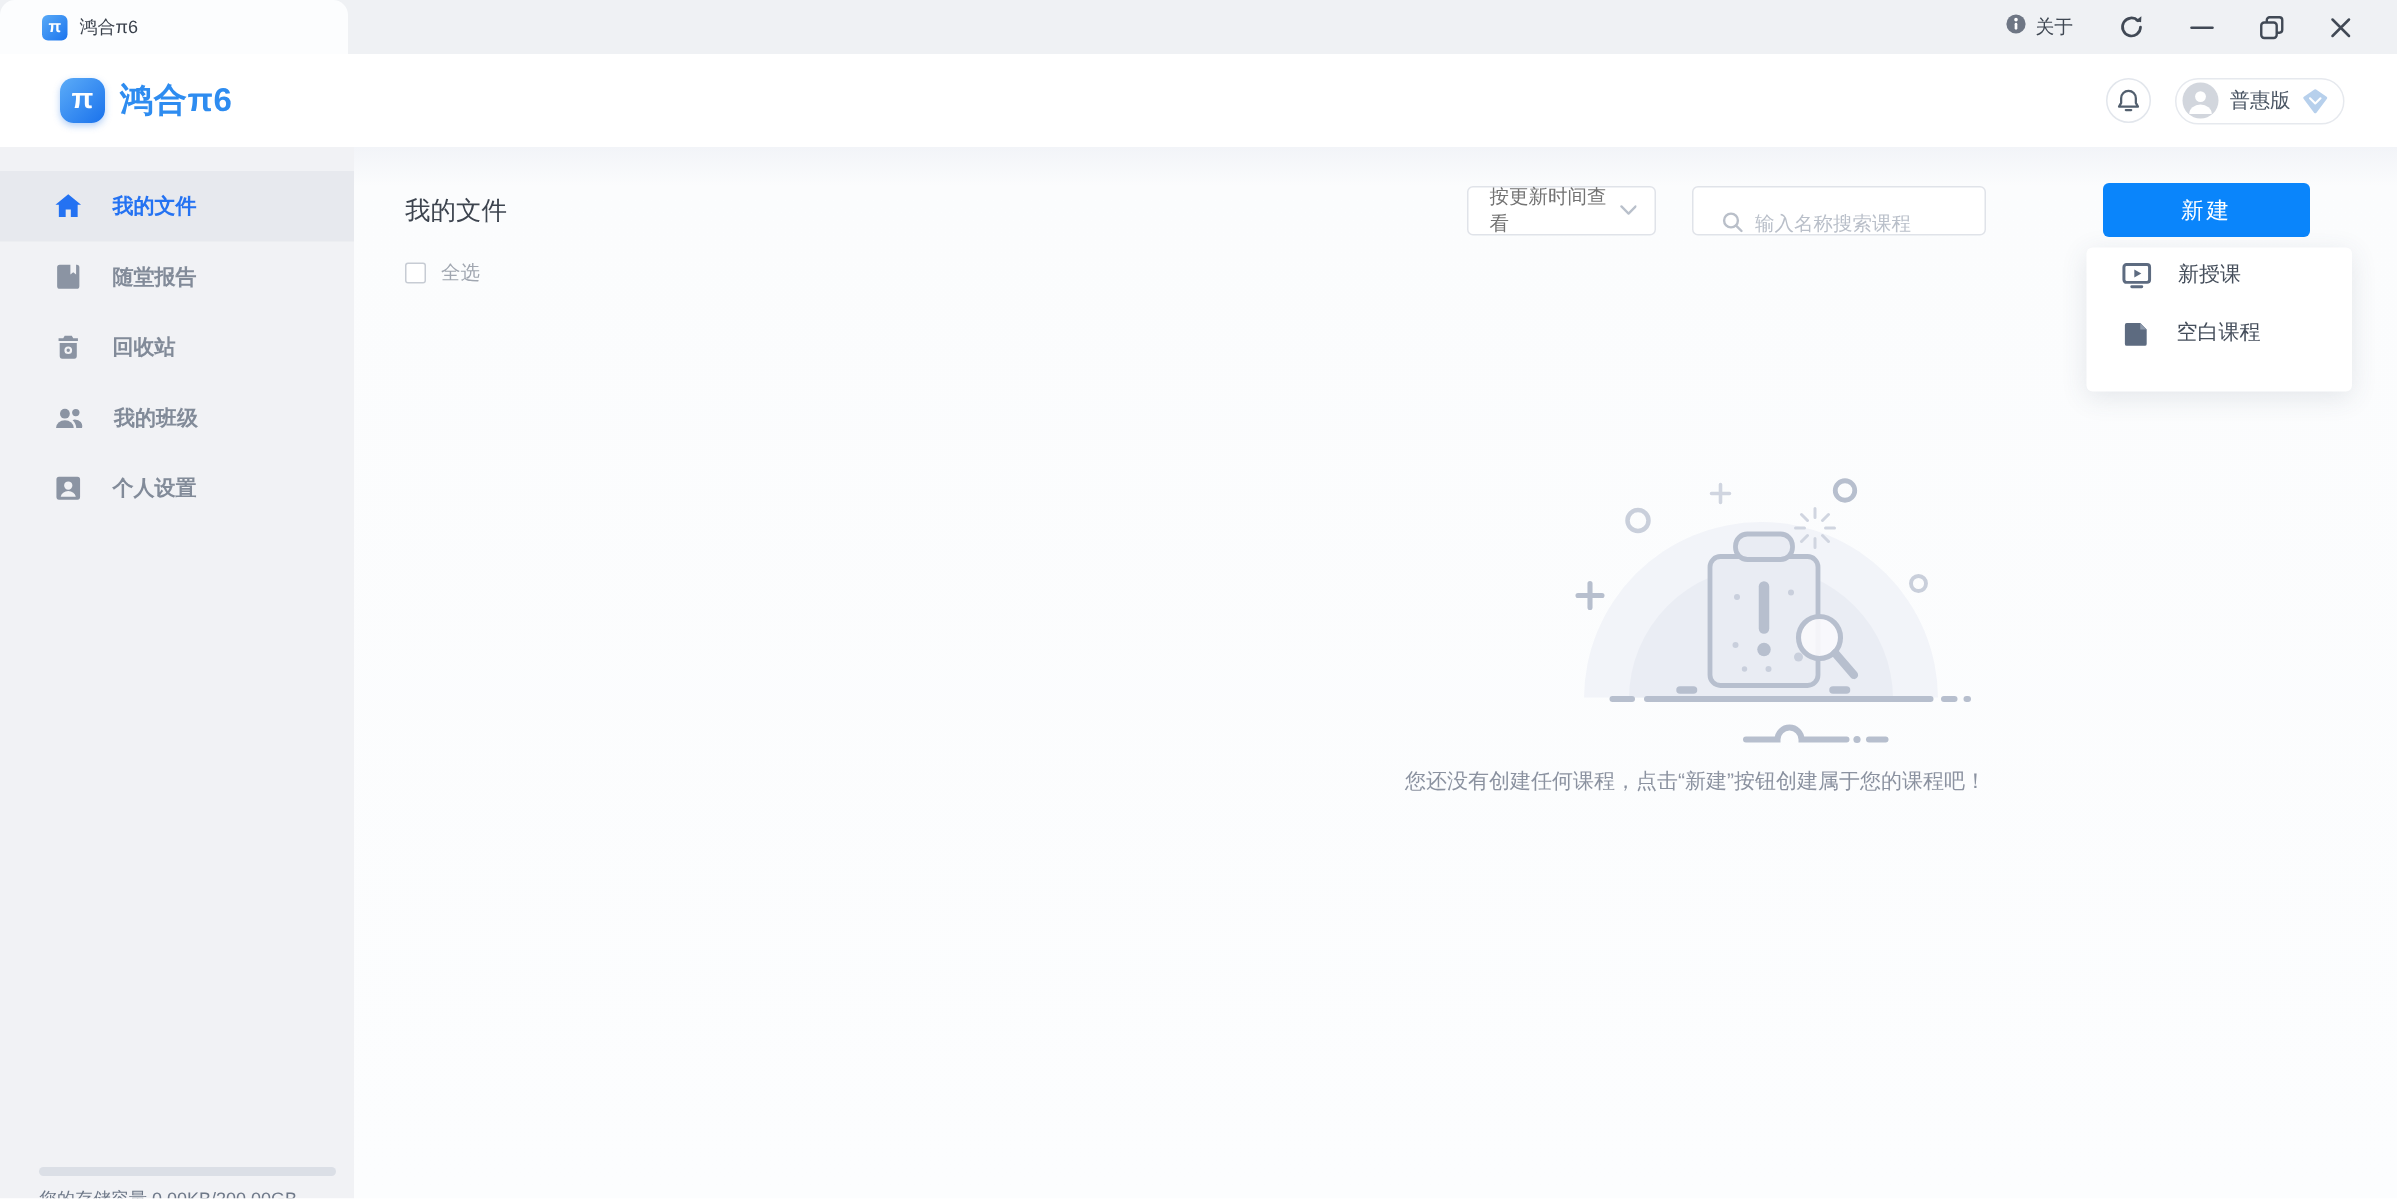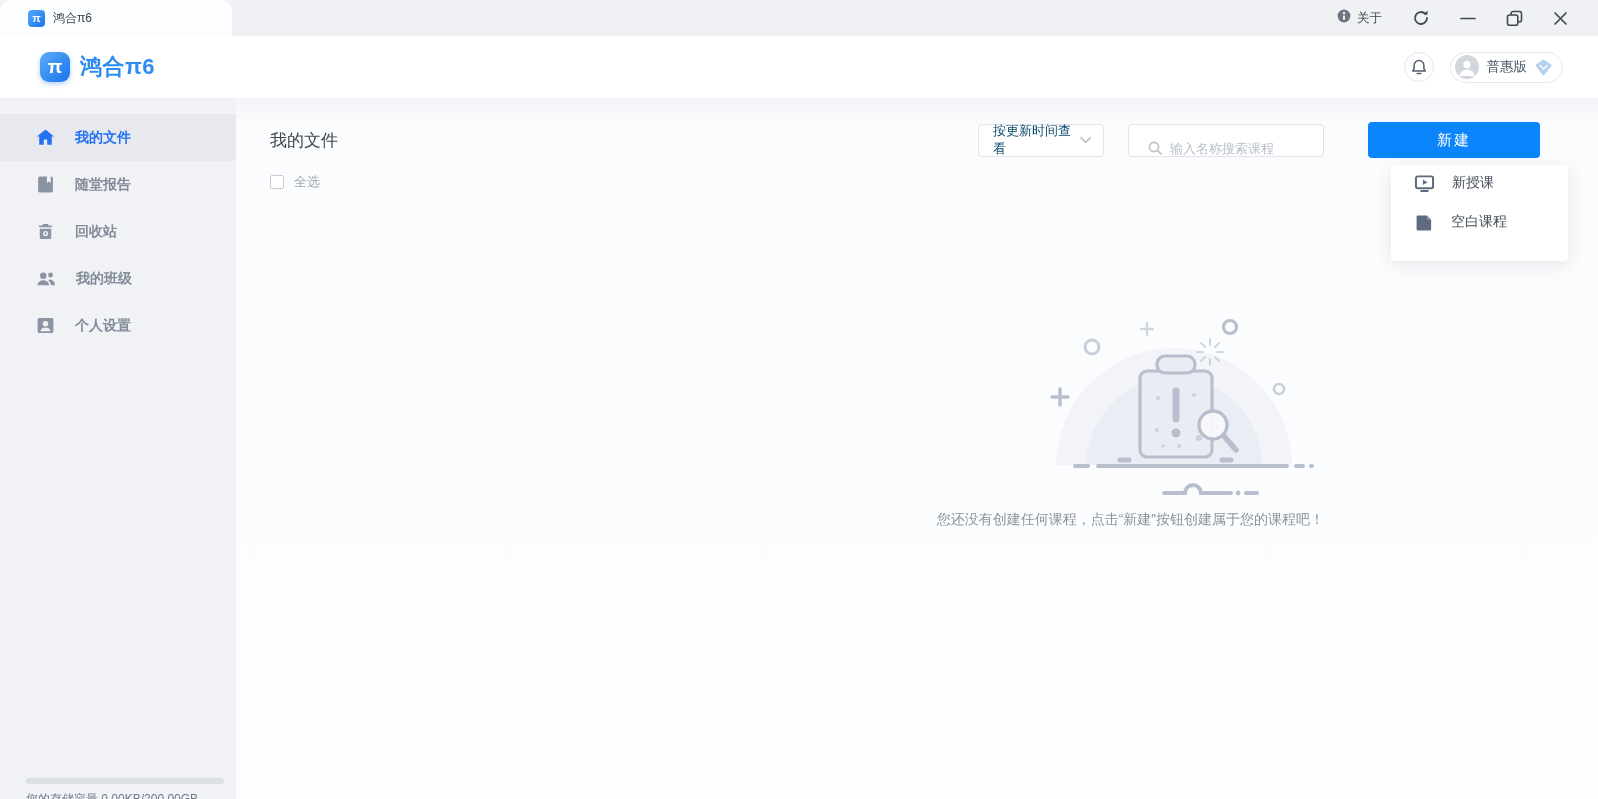--- a/index.html
+++ b/index.html
@@ -56,34 +56,34 @@
 
   .main { flex:1; position:relative;
     background:linear-gradient(180deg,#f2f4f8 0px,#fbfcfd 26px,#fcfdfe 100%); }
   .content { position:absolute; left:0; top:0; right:252px; padding:24px 22px 0 34px; }
 
   .title-row { display:flex; align-items:center; height:36px; }
   .page-title { font-size:17px; font-weight:500; color:#3d444f; }
   .sort-select { margin-left:auto; width:126px; height:33px; border:1px solid #e0e3e9;
     border-radius:4px; background:#fff; display:flex; align-items:center;
     justify-content:space-between; padding:0 12px 0 14px; }
-  .sort-label { font-size:13px; color:#0c4a6e; }
+  .sort-label { font-size:13px; color:#737373; }
   .search-box { margin-left:24px; width:196px; height:33px; border:1px solid #e0e3e9;
     border-radius:4px; background:#fff; display:flex; align-items:flex-end;
     padding:0 18px; gap:7px; }
   .search-box input { border:0; outline:0; flex:1; font-size:13px; color:#4a5260;
     background:transparent; font-family:inherit; min-width:0; }
   .search-box input::placeholder { color:#b9bfc9; }
 
   .select-row { margin-top:15px; display:flex; align-items:center; gap:10px; }
   .checkbox { width:14px; height:14px; border:1px solid #c7ccd4; border-radius:2px;
     background:#fff; }
   .select-label { font-size:13px; color:#a0a6b0; }
 
-  .new-btn { position:absolute; top:24px; right:58px; width:172px; height:36px;
+  .new-btn { position:absolute; top:24px; right:58px; width:138px; height:36px;
     background:#0a85fb; color:#fff; font-size:15px; border:0; border-radius:4px;
     font-family:inherit; letter-spacing:2px; cursor:pointer; }
   .menu-card { position:absolute; top:67px; right:30px; width:177px;
     background:#fff; border-radius:4px; box-shadow:0 4px 18px rgba(60,70,95,.12);
     padding:9px 0; }
   .menu-item { height:39px; display:flex; align-items:flex-start; gap:17px;
     padding-left:23px; cursor:default; }
   .menu-item .lbl { font-size:14px; color:#454e5b; }
 
   .empty-block { margin-top:112px; text-align:right; }

